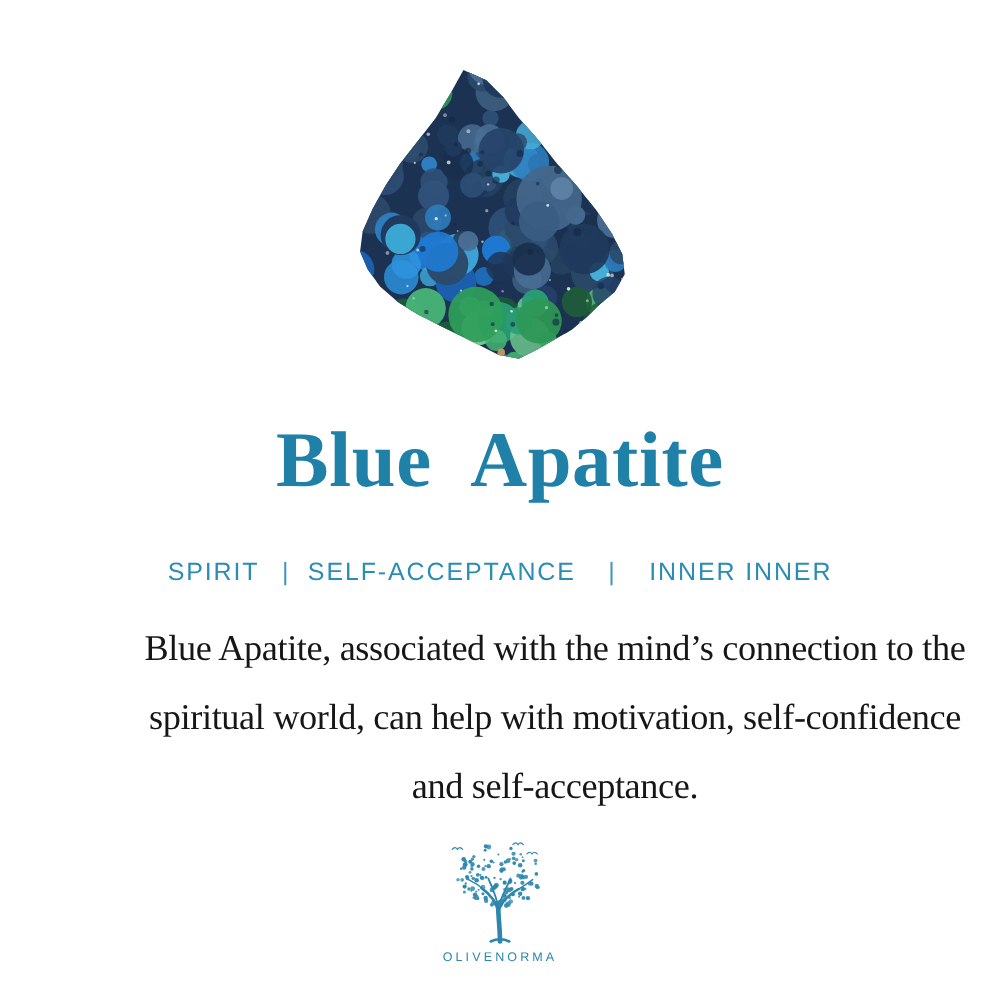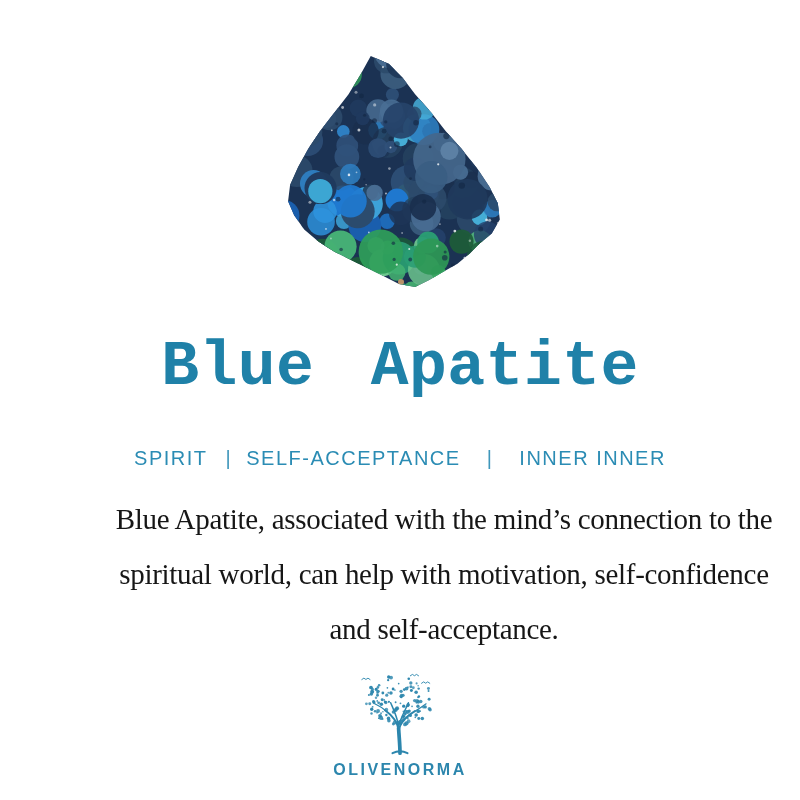--- a/index.html
+++ b/index.html
@@ -10,21 +10,21 @@
   .canvas{position:absolute;inset:0;width:800px;height:800px;}
 
   .crystal-wrap{
     position:absolute;left:280px;top:50px;width:242px;height:242px;
   }
   .crystal-wrap svg{width:100%;height:100%;display:block;}
 
   .title{
     position:absolute;top:332px;left:0;width:800px;margin:0;
     text-align:center;
-    font-family:Liberation Mono, monospace;
+    font-family:Liberation Serif, serif;
     font-weight:bold;
     font-size:63px;
     letter-spacing:0.5px;
     word-spacing:18px;
     color:#1f81a8;
   }
 
   .tagline{
     position:absolute;top:447px;left:0;width:800px;
     display:flex;justify-content:center;align-items:center;
@@ -49,22 +49,22 @@
   }
   .desc p{margin:0;line-height:55px;}
 
   .logo{
     position:absolute;top:672px;left:0;width:800px;
     display:flex;flex-direction:column;align-items:center;
   }
   .logo svg{width:92px;height:84px;display:block;}
   .brand-name{
     margin-top:5px;
-    font-size:16px;
-    font-weight:bold;
+    font-size:10px;
+    font-weight:normal;
     letter-spacing:2.5px;
     color:#2c86ad;
   }
 </style>
 </head>
 <body>
 
 <div class="canvas">
 
   <div class="crystal-wrap">

